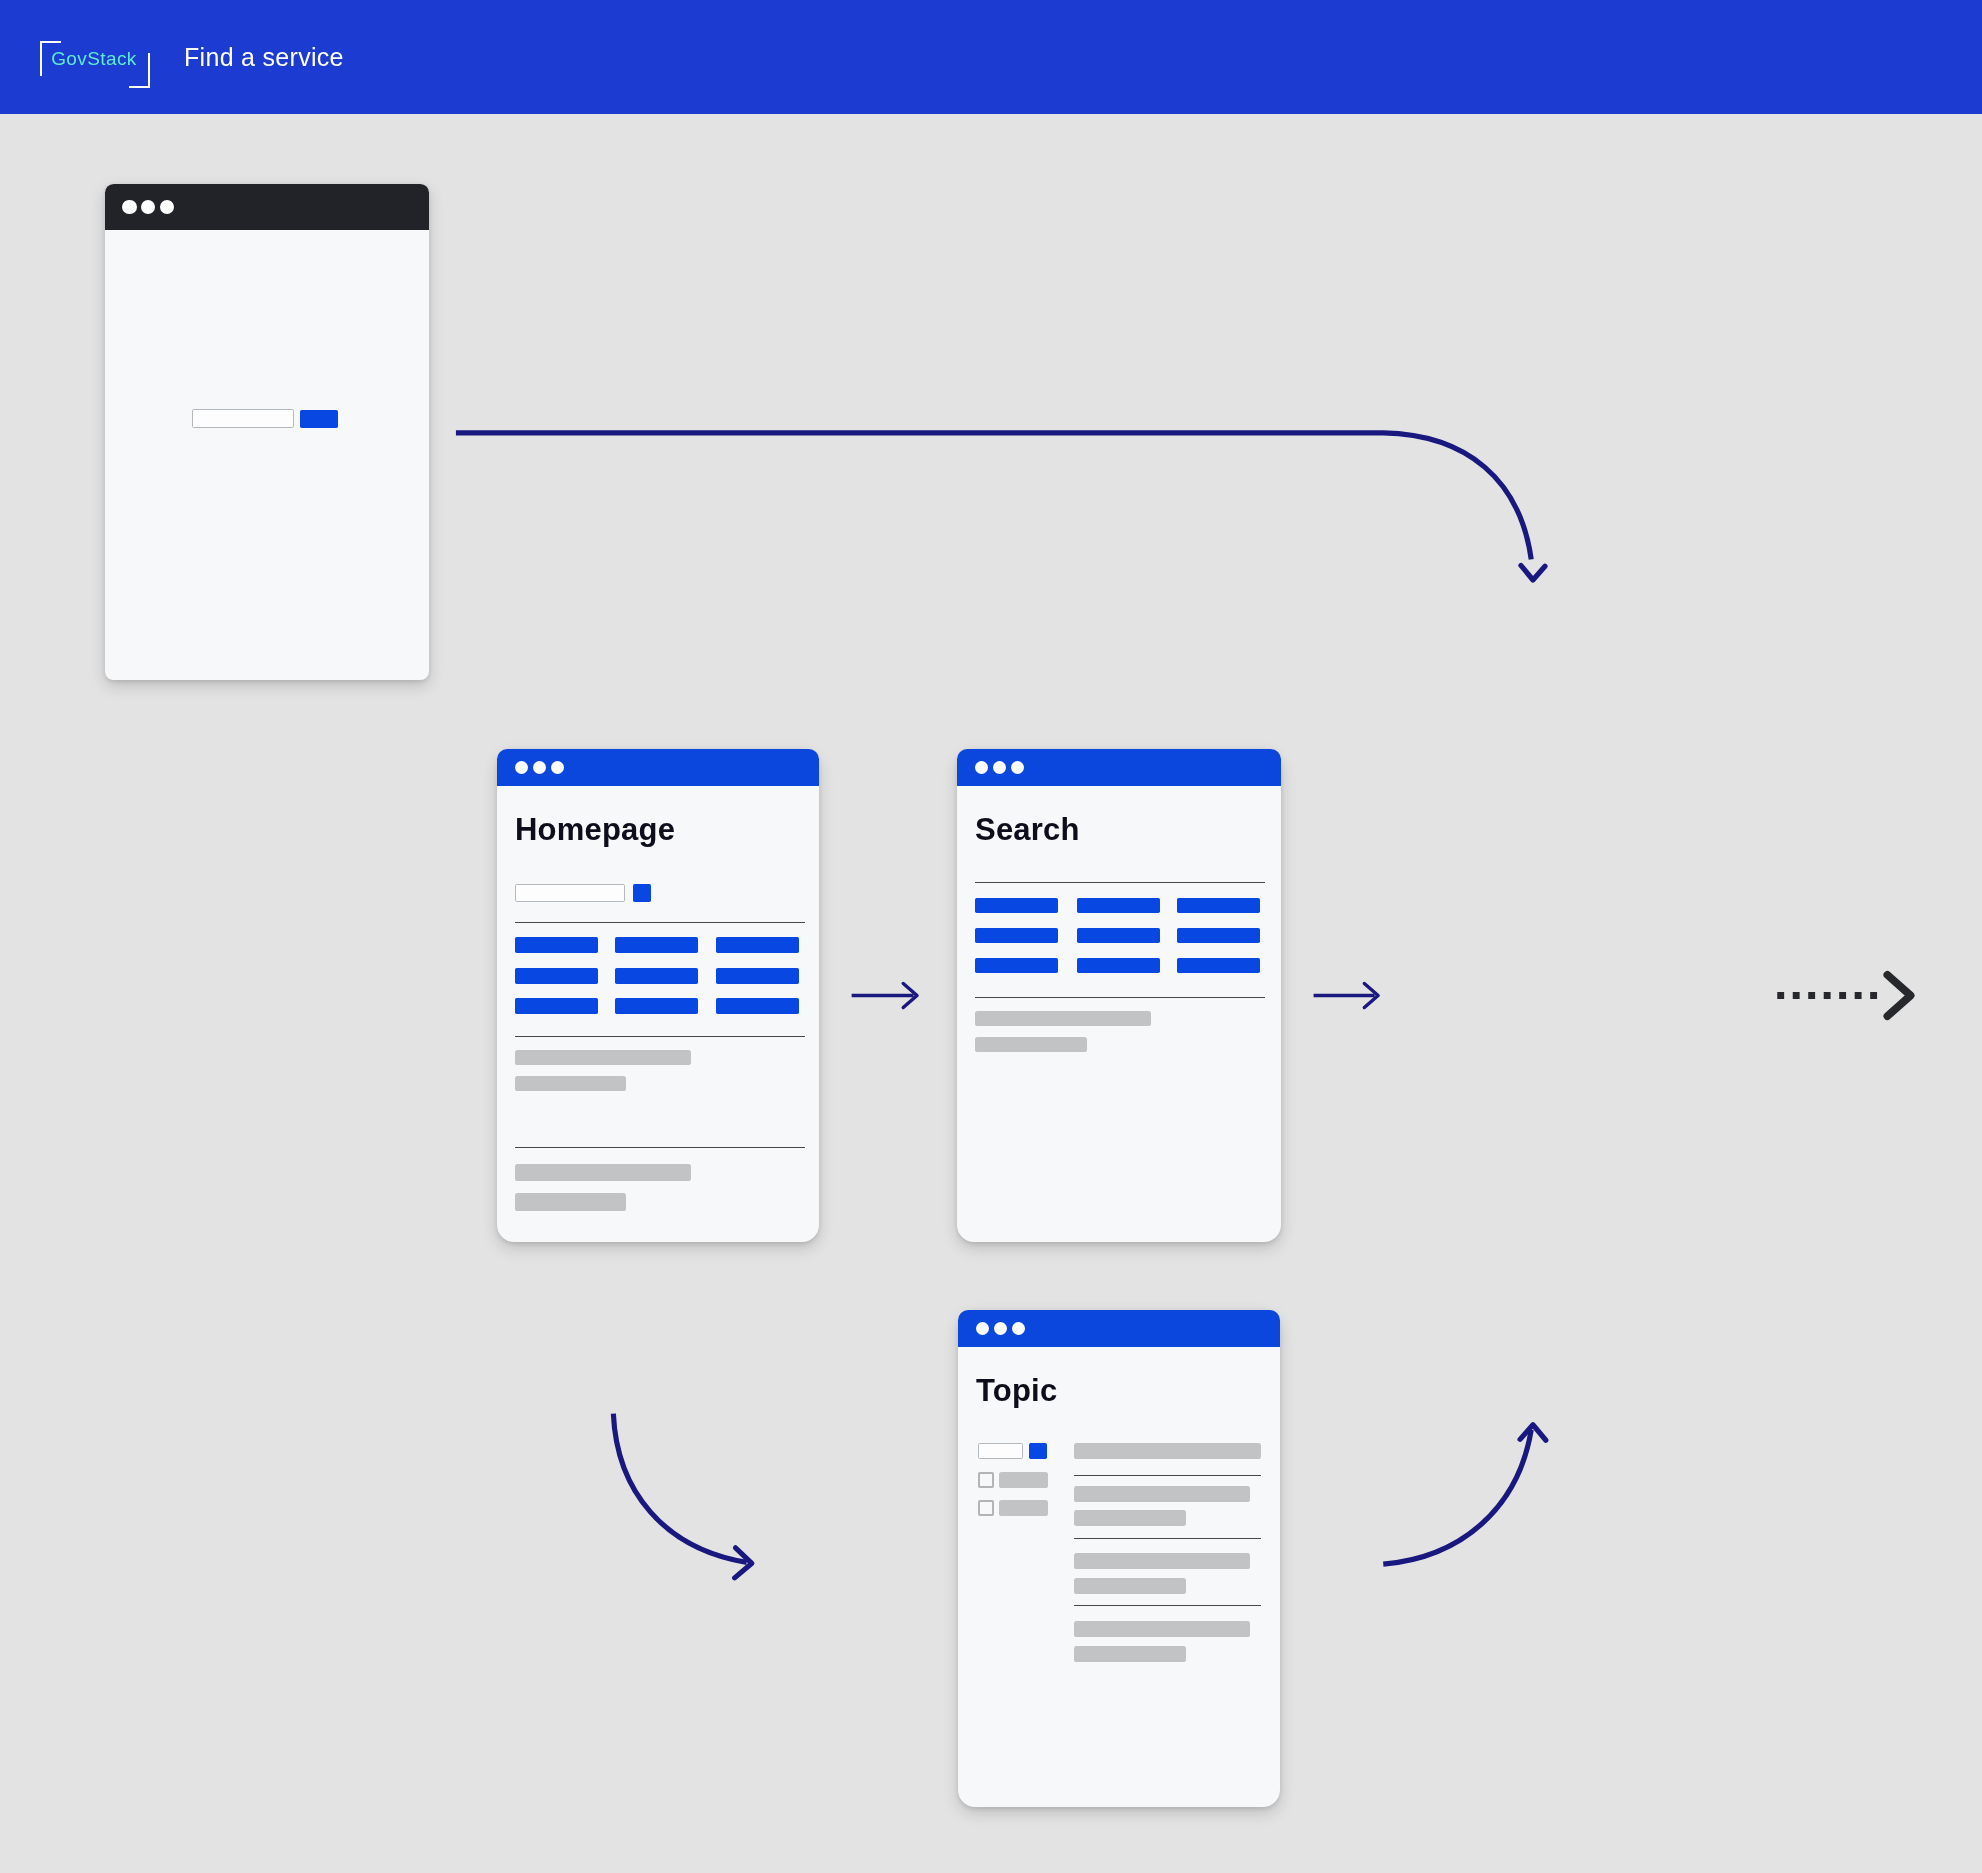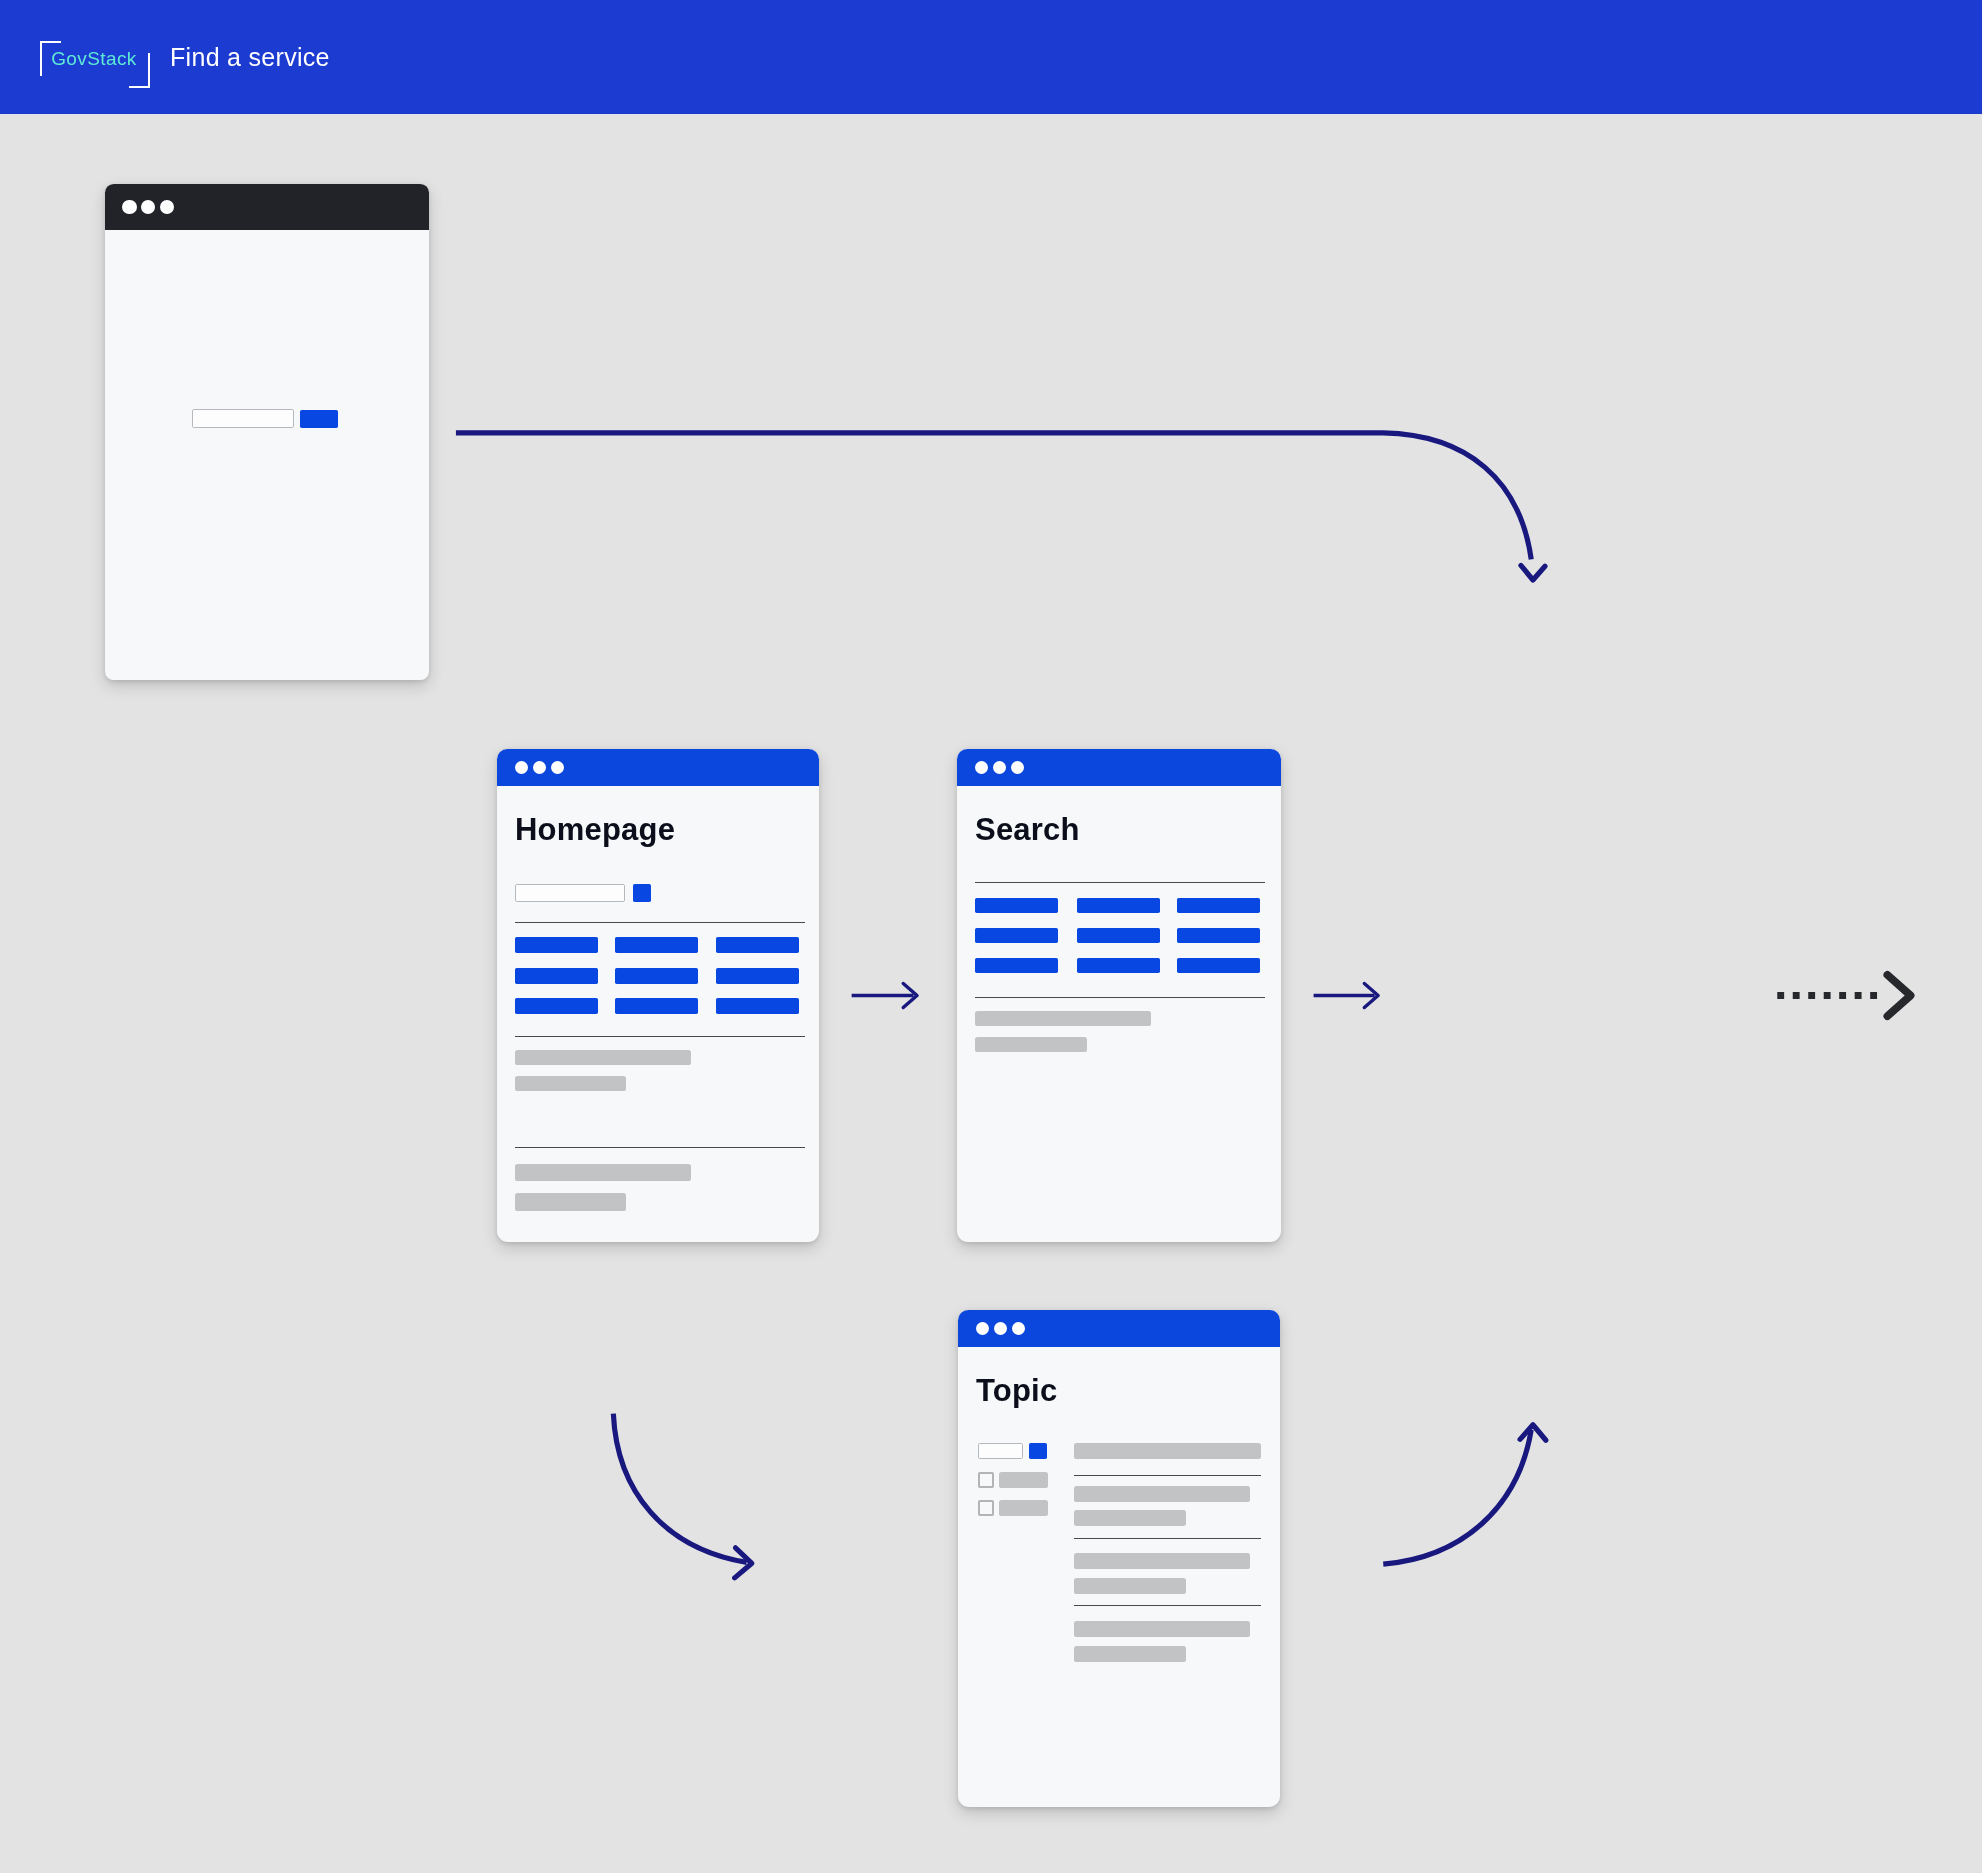--- a/index.html
+++ b/index.html
@@ -18,24 +18,24 @@
     border-left:2.6px solid #fff;border-top:2.6px solid #fff;
   }
   .logo .br-br{
     position:absolute;right:0;bottom:0;width:19px;height:33px;
     border-right:2.6px solid #fff;border-bottom:2.6px solid #fff;
   }
   .logo-text{
     position:absolute;left:11.2px;top:22.4px;color:#5eead4;
     font-size:19px;font-weight:normal;letter-spacing:0.4px;
   }
-  .app-title{color:#fff;font-size:25px;margin-left:20px;font-weight:normal;letter-spacing:0.3px;}
+  .app-title{color:#fff;font-size:25px;margin-left:34px;font-weight:normal;letter-spacing:0.3px;}
   
   .win{
-    position:absolute;background:#f7f8fa;border-radius:11px;
+    position:absolute;background:#f7f8fa;border-radius:17px;
     box-shadow:0 6px 15.5px rgba(0,0,0,.16), 0 1.7px 4.3px rgba(0,0,0,.10);
   }
   .win-head{
     position:absolute;left:0;top:0;right:0;height:37px;
     background:#0b46dd;border-radius:10.3px 10.3px 0 0;
     display:flex;align-items:center;padding-left:18px;gap:5.2px;
   }
   .win-head.dark{background:#212329;height:46px;border-radius:8.6px 8.6px 0 0;gap:4.3px;padding-left:17px;}
   .dot{width:13px;height:13px;border-radius:50%;background:#fff;}
   .win-head.dark .dot{width:14.6px;height:14.6px;}

